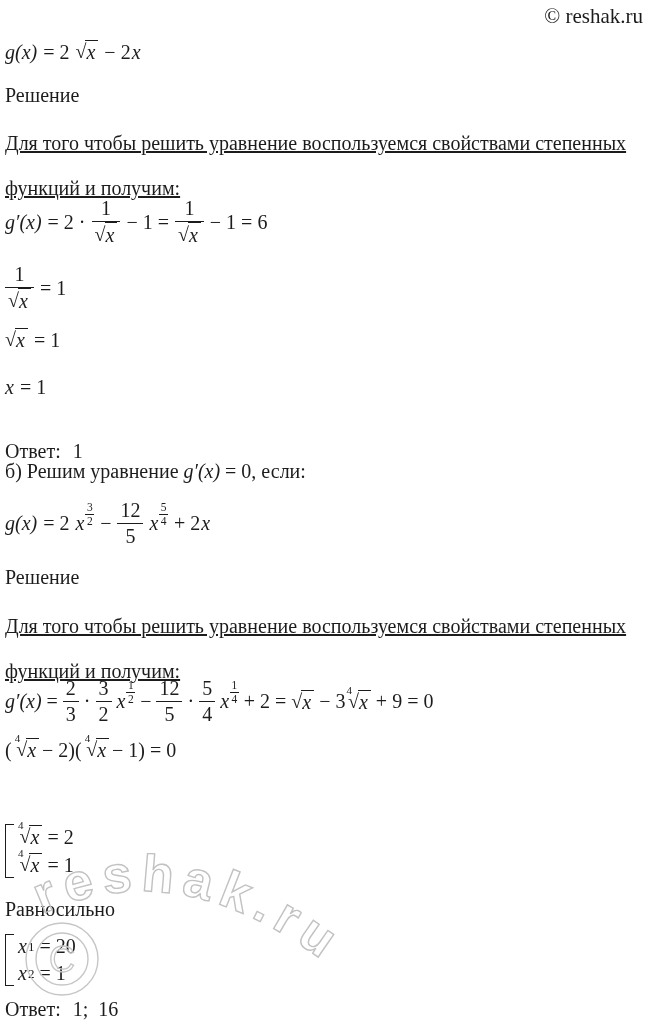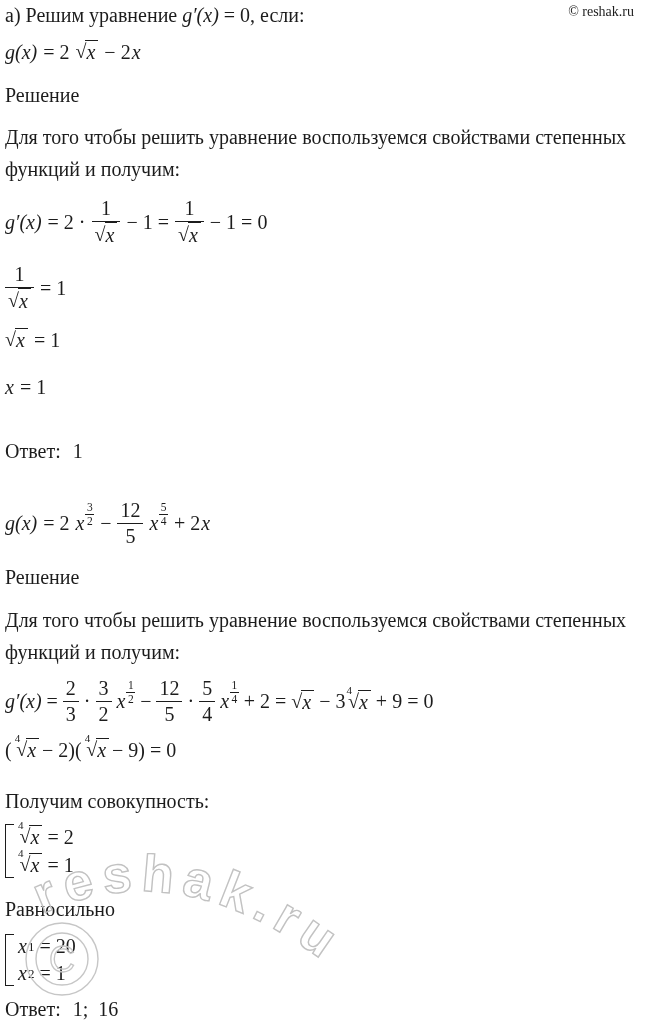--- a/index.html
+++ b/index.html
@@ -1,55 +1,54 @@
 <!DOCTYPE html>
 <html><head>
 <meta charset="utf-8">
 <style>
   html,body{margin:0;padding:0;background:#fff;}
   .page{position:relative;width:650px;height:1023px;background:#ffffff;color:#1c1c1c;
         font-family:"Liberation Serif",serif;overflow:hidden;}
   .blk{position:absolute;left:5px;font-size:20px;white-space:nowrap;}
-  .para{white-space:normal;width:645px;line-height:32px;}
+  .para{white-space:normal;width:645px;line-height:45px;text-decoration:underline;}
   .it{font-style:italic;}
   .fx{display:flex;align-items:center;gap:6px;}
   .tight{display:inline-flex;align-items:center;gap:1px;}
   .frac{display:inline-block;text-align:center;line-height:1.25;}
   .frac .num{display:block;border-bottom:1.5px solid #1c1c1c;padding:0 3px;}
   .frac .den{display:block;padding:0 3px;}
   .sqrt{display:inline-flex;align-items:flex-start;white-space:nowrap;}
   .rsign{font-style:normal;margin-right:-1px;}
   .rad{border-top:1.5px solid #1c1c1c;font-style:italic;padding:0 3px 0 1px;}
   .ridx{font-size:11px;position:relative;top:-6px;margin-right:-4px;font-style:normal;}
   .pw{display:inline-flex;align-items:center;}
   .efrac{display:inline-block;text-align:center;font-size:11.5px;line-height:1.15;
          position:relative;top:-9px;margin-left:1px;font-style:normal;}
   .efrac .en{display:block;border-bottom:1px solid #1c1c1c;padding:0 1.5px;}
   .efrac .ed{display:block;}
   .system{display:flex;align-items:stretch;}
   .sbr{width:8px;border:1.7px solid #1c1c1c;border-right:none;margin-right:4px;}
   .srows{display:flex;flex-direction:column;row-gap:4px;padding:1px 0;}
   .ansv{margin-left:12px;white-space:pre;}
-  .copyright{position:absolute;top:4px;right:16px;font-size:14px;}
+  .copyright{position:absolute;top:4px;right:7px;font-size:21px;}
   sub{font-size:13px;line-height:0;}
   .wm{position:absolute;top:853px;left:0;pointer-events:none;}
   .wm circle{fill:none;stroke:#c6c6c6;stroke-width:1.4;}
   .wmt{fill:none;stroke:#c2c2c2;stroke-width:1.4;letter-spacing:8px;
        font-family:"Liberation Sans",sans-serif;font-weight:bold;font-size:52px;}
   .wmc{fill:none;stroke:#c6c6c6;stroke-width:1.3;
        font-family:"Liberation Sans",sans-serif;font-size:36px;}
 </style>
 </head>
 <body>
 
 <div class="page">
 
   <div class="copyright">© reshak.ru</div>
 
-  <div class="blk" style="top:4px"><span>а) Решим уравнение </span><span class="it">g′(x)</span><span> = 0, если:</span></div>
 
   <div class="blk fx" style="top:40px">
     <span class="it">g(x)</span>
     <span>= 2</span>
     <span class="sqrt">
         <span class="rsign">√</span>
         <span class="rad">x</span>
       </span>
     <span class="tight">
         <span>− 2</span>
@@ -72,21 +71,21 @@
           </span></span>
       </span>
     <span>− 1 =</span>
     <span class="frac">
         <span class="num">1</span>
         <span class="den"><span class="sqrt">
             <span class="rsign">√</span>
             <span class="rad">x</span>
           </span></span>
       </span>
-    <span>− 1 = 0</span>
+    <span>− 1 = 6</span>
   </div>
 
   <div class="blk fx" style="top:262px">
     <span class="frac">
         <span class="num">1</span>
         <span class="den"><span class="sqrt">
             <span class="rsign">√</span>
             <span class="rad">x</span>
           </span></span>
       </span>
@@ -101,20 +100,21 @@
     <span>= 1</span>
   </div>
 
   <div class="blk fx" style="top:376px">
     <span class="it">x</span>
     <span>= 1</span>
   </div>
 
   <div class="blk" style="top:440px"><span>Ответ:</span><span class="ansv">1</span></div>
 
+  <div class="blk" style="top:460px"><span>б) Решим уравнение </span><span class="it">g′(x)</span><span> = 0, если:</span></div>
 
   <div class="blk fx" style="top:498px">
     <span class="it">g(x)</span>
     <span>= 2</span>
     <span class="pw">
         <span class="it">x</span>
         <span class="efrac">
           <span class="en">3</span>
           <span class="ed">2</span>
         </span>
@@ -199,24 +199,23 @@
         <span class="ridx">4</span>
         <span class="rsign">√</span>
         <span class="rad">x</span>
       </span>
     <span>− 2)(</span>
     <span class="sqrt">
         <span class="ridx">4</span>
         <span class="rsign">√</span>
         <span class="rad">x</span>
       </span>
-    <span>− 9) = 0</span>
-  </div>
-
-  <div class="blk" style="top:790px">Получим совокупность:</div>
+    <span>− 1) = 0</span>
+  </div>
+
 
   <div class="blk system" style="top:824px">
     <span class="sbr"></span>
     <span class="srows">
       <span class="fx" style="gap:5px">
           <span class="sqrt">
             <span class="ridx">4</span>
             <span class="rsign">√</span>
             <span class="rad">x</span>
           </span>

